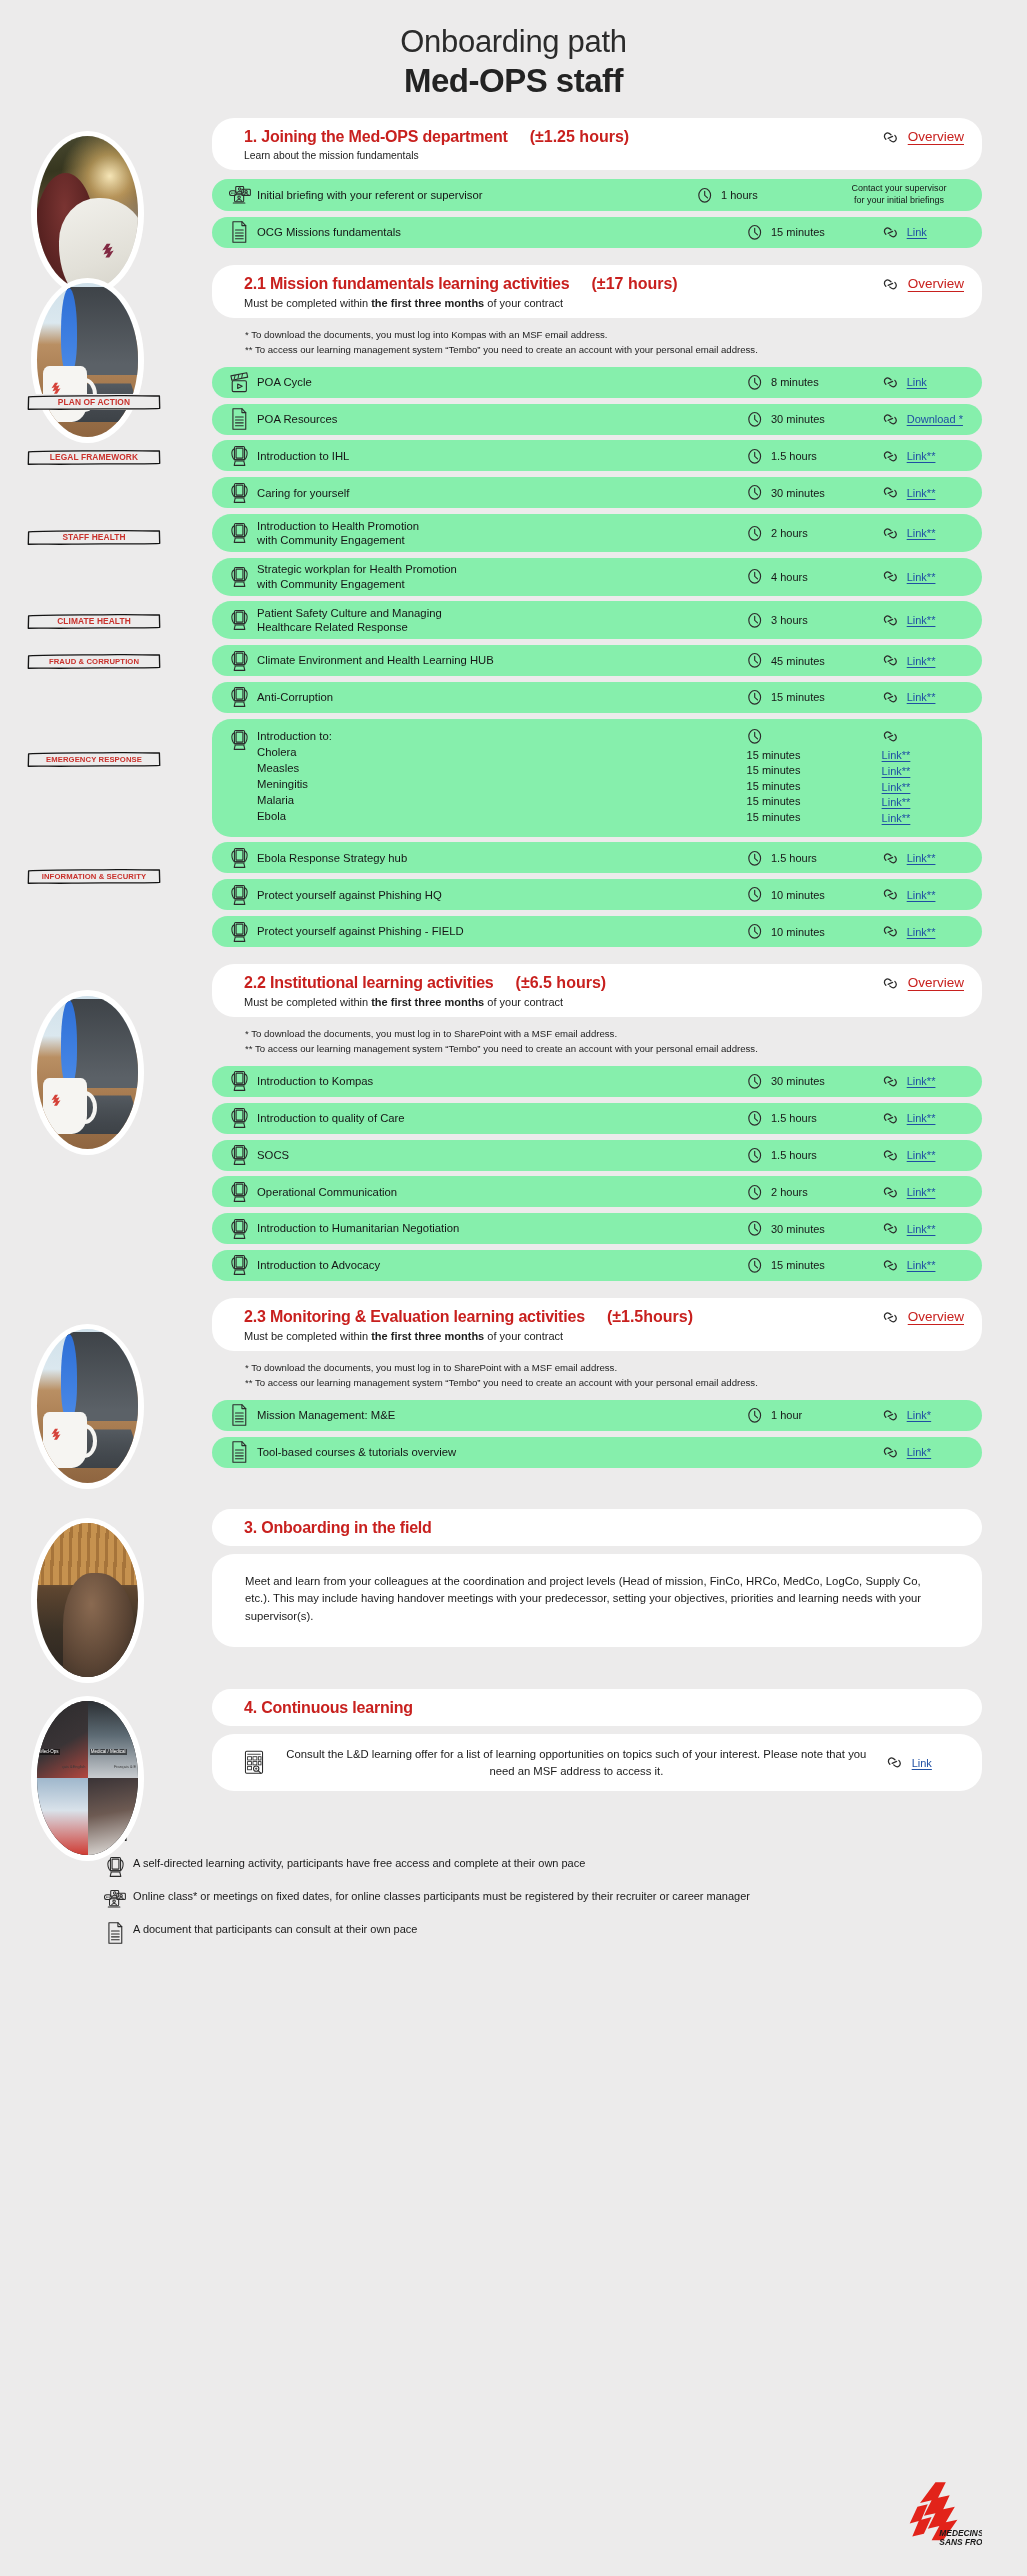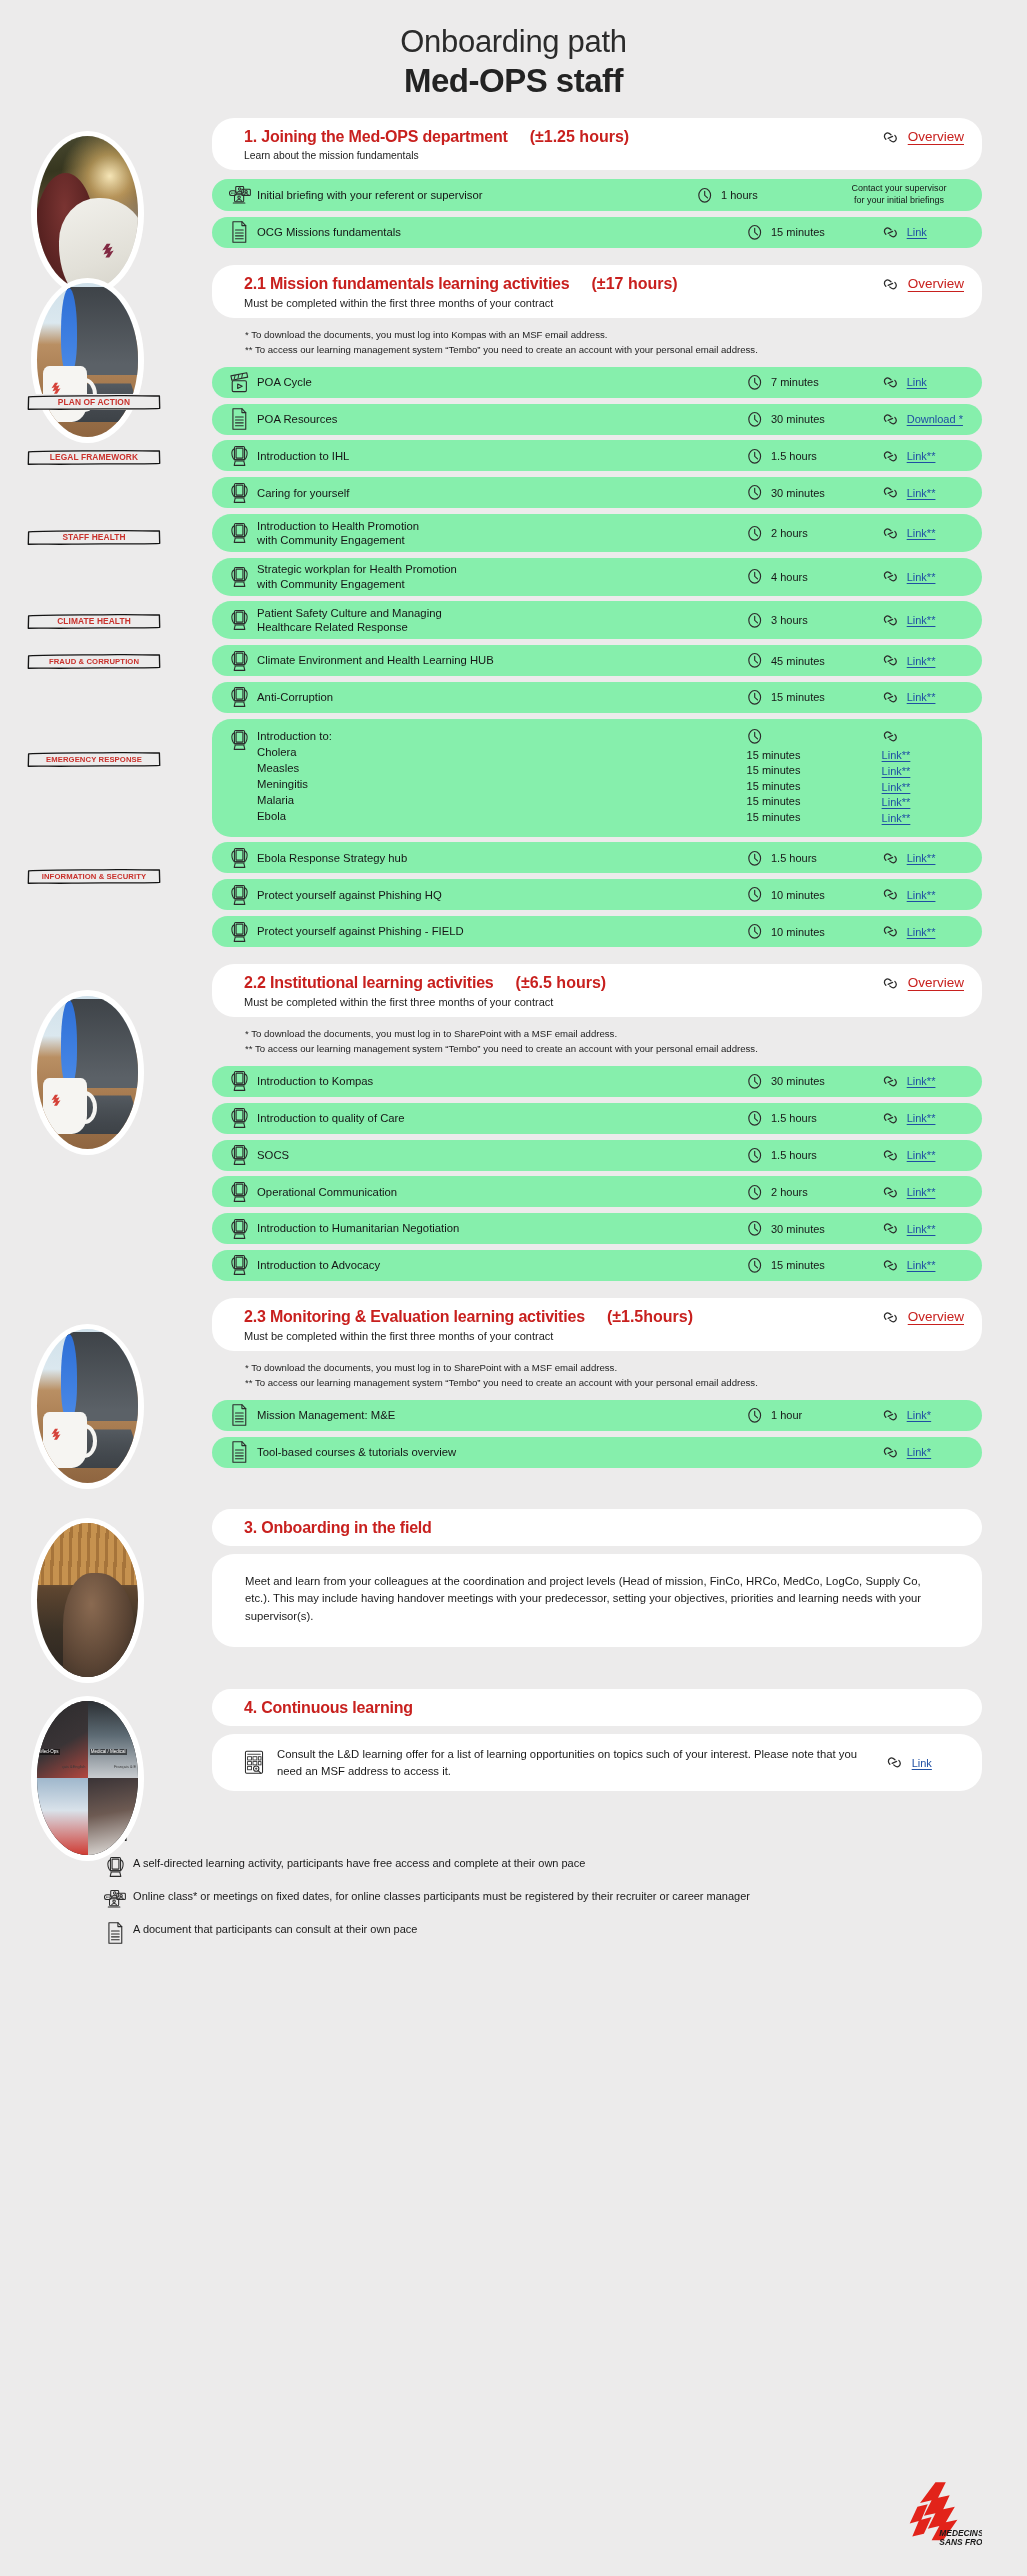--- a/index.html
+++ b/index.html
@@ -118,21 +118,21 @@
     color: #c8201e; font-weight: 700; font-size: 16px; letter-spacing: -0.2px; white-space: nowrap;
   }
   .hdr-hours {
     color: #c8201e; font-weight: 700; font-size: 16px; margin-left: 22px; white-space: nowrap;
   }
   .hdr-right { margin-left: auto; display: flex; align-items: flex-start; gap: 9px; }
   .ov-link {
     color: #c8201e; font-size: 13.5px; text-decoration: underline; text-underline-offset: 2.6px; white-space: nowrap;
   }
   .hdr-sub { font-size: 11px; margin-top: 3.9px; color: #1d1d1d; }
-  .hdr-sub b { font-weight: 400; }
+  .hdr-sub b { font-weight: 700; }
   .hdr-sub-small { font-size: 10.3px; margin-top: 3.9px; color: #1d1d1d; }
 
   .notes { margin: 10.3px 0 5.1px 33px; }
   .note { font-size: 9.6px; color: #1d1d1d; line-height: 1.55; }
 
   
   .rows { margin-top: 9px; }
   .row {
     background:#86efac; border-radius: 19px;
     display:flex; align-items:center;
@@ -171,21 +171,21 @@
     color: #c9312c;
     background: #ecebeb;
     z-index: 6;
   }
   .tag .tagtxt { position: relative; z-index: 2; white-space: nowrap; }
   .tag svg { position: absolute; left: 0; top: 0; width: 100%; height: 100%; z-index: 1; }
   .tag.narrow .tagtxt { font-size: 7.7px; }
 
   
   .prose-card { padding: 19px 39px 22px 33px; border-radius: 22px; font-size: 11.3px; line-height: 1.55; }
-  .prose-flex { display:flex; align-items:center; padding: 11.6px 19px 11.6px 28px; border-radius: 22px; }
+  .prose-flex { display:flex; align-items:center; padding: 11.6px 19px 11.6px 28px; border-radius: 22px; text-align: center; }
   .prose-flex .ic { flex: 0 0 28px; display:flex; align-items:center; justify-content:center; }
   .prose-flex .txt { flex: 1 1 auto; padding: 0 10.3px 0 9px; font-size:11.3px; line-height:1.5; }
   .prose-flex .lcol2 { flex: 0 0 77px; display:flex; align-items:center; gap:9px; }
 
   
   .legend { margin: 39px 0 0 84px; }
   .legend-title { font-size: 12.2px; font-weight: 700; margin-bottom: 11.6px; }
   .legend-item { display:flex; align-items:flex-start; margin-bottom: 11.6px; padding-left: 18px; }
   .legend-item .ic { flex: 0 0 26px; display:flex; justify-content:center; }
   .legend-item .txt { font-size: 11px; line-height:1.42; padding-left: 5.1px; max-width: 771px; }
@@ -374,21 +374,21 @@
     <div class="label">
               <div>POA Cycle</div>
             </div>
     <div class="tcol">
               <span class="clk">
                 <svg width="15.4" height="16.7" viewBox="0 0 24 26">
         <ellipse cx="12" cy="13" rx="9.2" ry="10.6" fill="none" stroke="#2b2b2b" stroke-width="1.8"></ellipse>
         <path d="M12 6.6 V13 L16.4 17" fill="none" stroke="#2b2b2b" stroke-width="1.8" stroke-linecap="round"></path>
       </svg>
               </span>
-              <span class="tval">7 minutes</span>
+              <span class="tval">8 minutes</span>
             </div>
             <div class="lcol">
               <span class="chain">
                 <svg width="16.7" height="16.7" viewBox="0 0 26 26">
         <g fill="none" stroke="#2b2b2b" stroke-width="2" stroke-linecap="round">
           <path d="M6 16c-3 -3 -3 -7 0 -9 3 -2.5 6 0 8 2"></path>
           <path d="M20 10c3 3 3 7 0 9 -3 2.5 -6 0 -8 -2"></path>
           <path d="M9.5 14.5 L16.5 11.5"></path>
         </g>
                 </svg>

